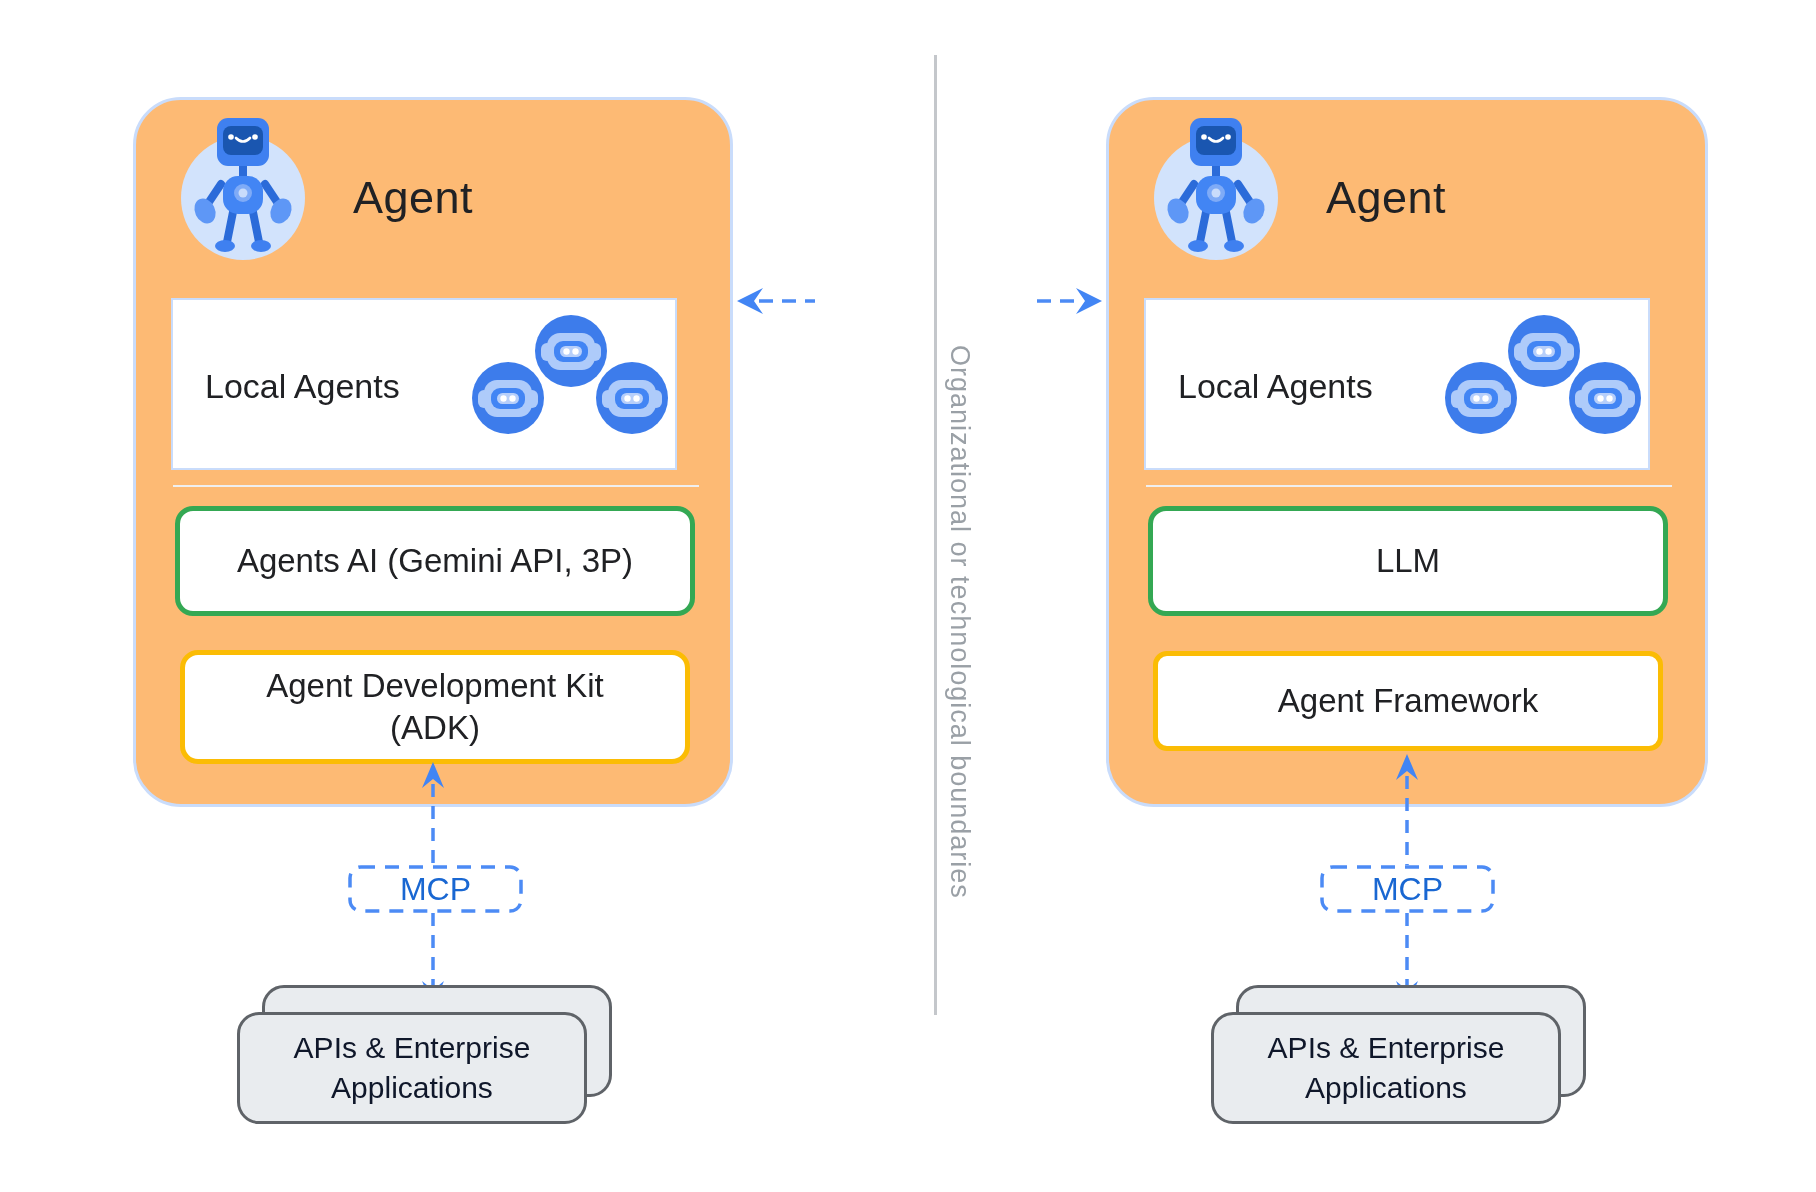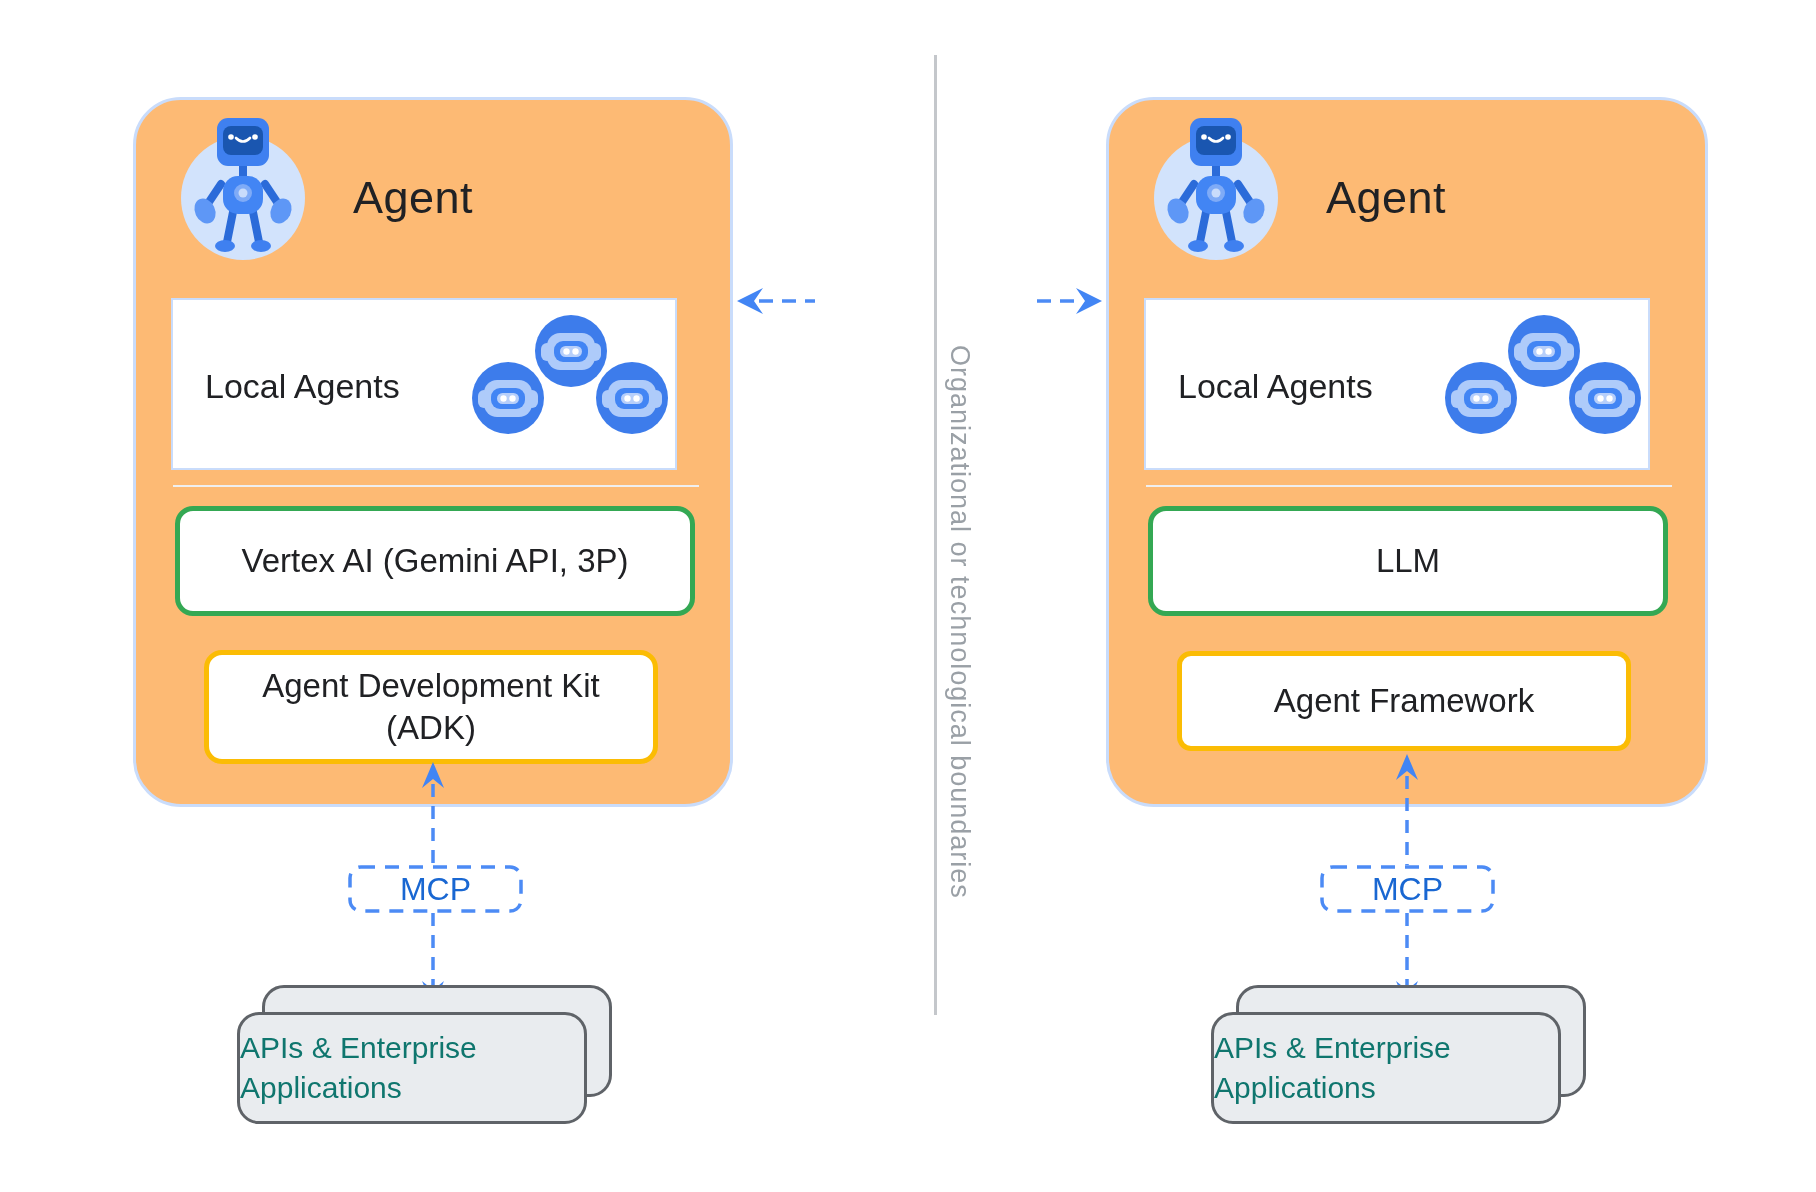--- a/index.html
+++ b/index.html
@@ -28,38 +28,38 @@
   .bot-mid   { left:362px; top:15px; }
   .bot-left  { left:299px; top:62px; }
   .bot-right { left:423px; top:62px; }
 
   .separator { position:absolute; left:37px; top:385px; width:526px; height:2px; background:#EFEFEF; }
 
   .pill-box { position:absolute; background:#fff; border-radius:18px;
               display:flex; flex-direction:column; align-items:center; justify-content:center;
               font-size:33px; color:#202124; text-align:center; }
   .green-box  { left:39px; top:406px; width:520px; height:110px; border:5px solid #34A853; }
-  .yellow-box { left:44px; top:550px; width:454px; height:114px; border:5px solid #FBBC04;margin-left:24px; }
+  .yellow-box { left:44px; top:550px; width:510px; height:114px; border:5px solid #FBBC04; }
   .yellow-box .line { line-height:42px; }
 
   
   .mcp-box { position:absolute; width:175px; height:48px; background:#fff; }
   .mcp-box svg { position:absolute; left:0; top:0; }
   .mcp-text { position:absolute; width:100%; height:100%; display:flex; align-items:center;
               justify-content:center; font-size:32px; font-weight:normal; color:#1967D2; }
   .mcp-left  { left:348px;  top:865px; }
   .mcp-right { left:1320px; top:865px; }
 
   .arrow-svg { position:absolute; }
 
   
   .stack-card { position:absolute; width:350px; height:112px; background:#E9ECEF;
                 border:3px solid #5F6368; border-radius:22px; }
   .stack-card .txt { position:absolute; inset:0; display:flex; flex-direction:column;
-                     justify-content:center; font-size:30px; color:#0f766e; }
+                     align-items:center; justify-content:center; font-size:30px; color:#0f172a; }
   .stack-card .txt div { line-height:40px; }
 
   
   .divider-line { position:absolute; left:934px; top:55px; width:3px; height:960px; background:#C4C7CB; }
   .boundary-text { position:absolute; left:944px; top:345px; writing-mode:vertical-rl;
                    text-orientation:mixed; font-size:27px; color:#9AA0A6; letter-spacing:1px;
                    white-space:nowrap; }
 
   
   .a2a-box { position:absolute; left:815px; top:275px; width:222px; height:52px; background:#fff; }
@@ -127,21 +127,21 @@
         <rect x="12" y="18" width="48" height="37" rx="13" fill="#AECBFA"></rect>
         <rect x="19" y="26" width="34" height="21" rx="9" fill="#4285F4"></rect>
         <rect x="25" y="31" width="22" height="11" rx="5.5" fill="#B7CFFA"></rect>
         <circle cx="31.5" cy="36.5" r="3.2" fill="#fff"></circle>
         <circle cx="40.5" cy="36.5" r="3.2" fill="#fff"></circle>
       </svg>
     </div>
 
     <div class="separator"></div>
 
-    <div class="pill-box green-box">Vertex AI (Gemini API, 3P)</div>
+    <div class="pill-box green-box">Agents AI (Gemini API, 3P)</div>
 
     <div class="pill-box yellow-box">
       <div class="line">Agent Development Kit</div>
       <div class="line">(ADK)</div>
     </div>
   </div>
 
   <div class="agent-card right">
     <div class="avatar"></div>
     <svg class="robot-svg" viewBox="0 0 124 150">

